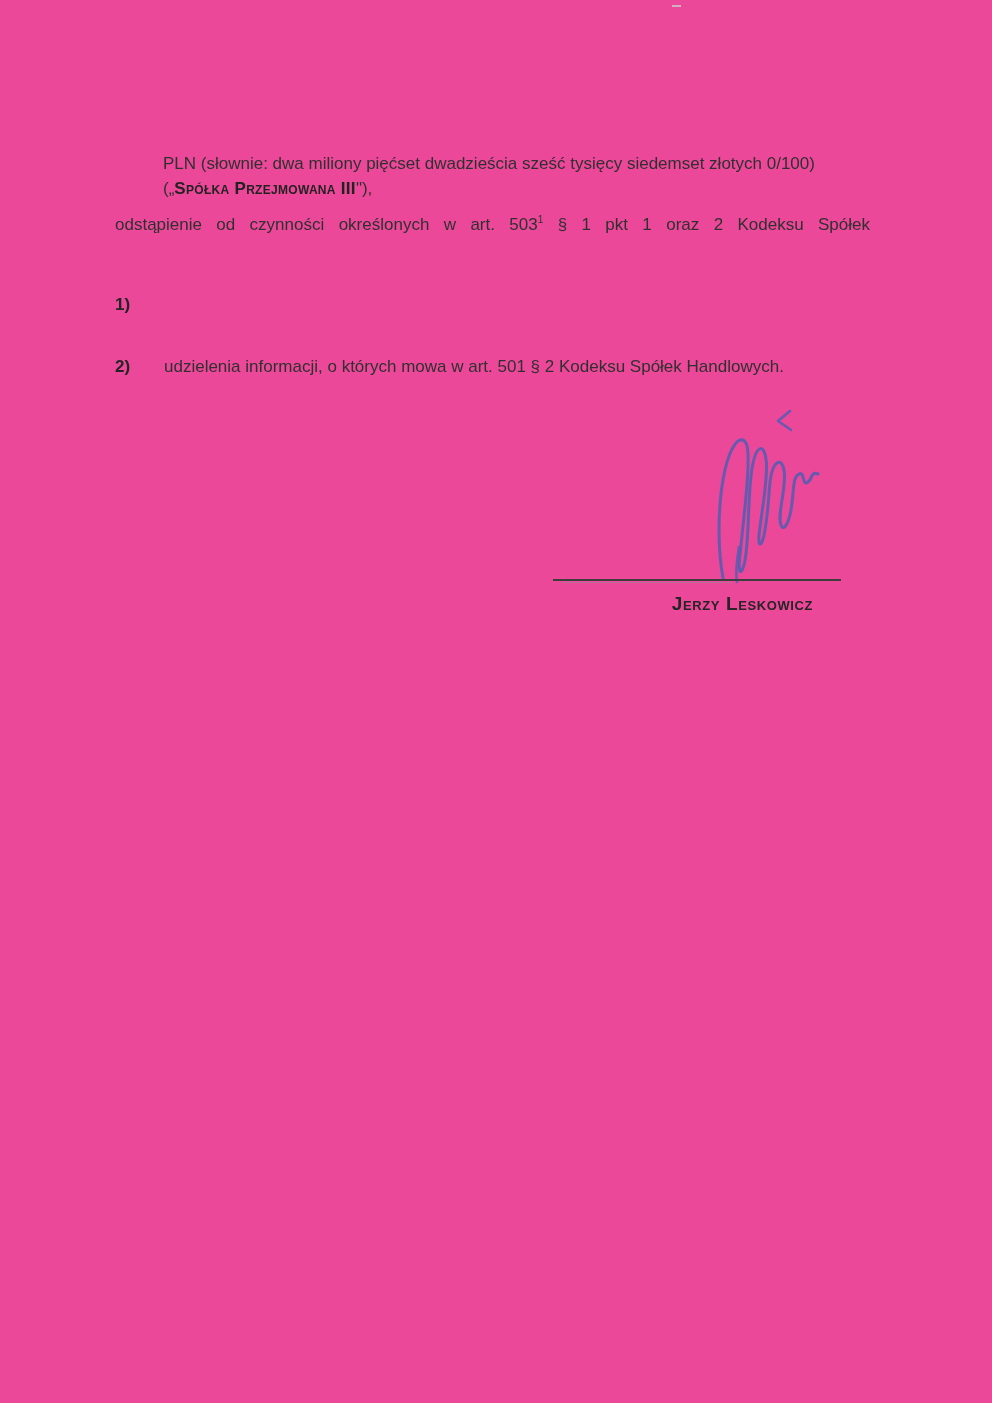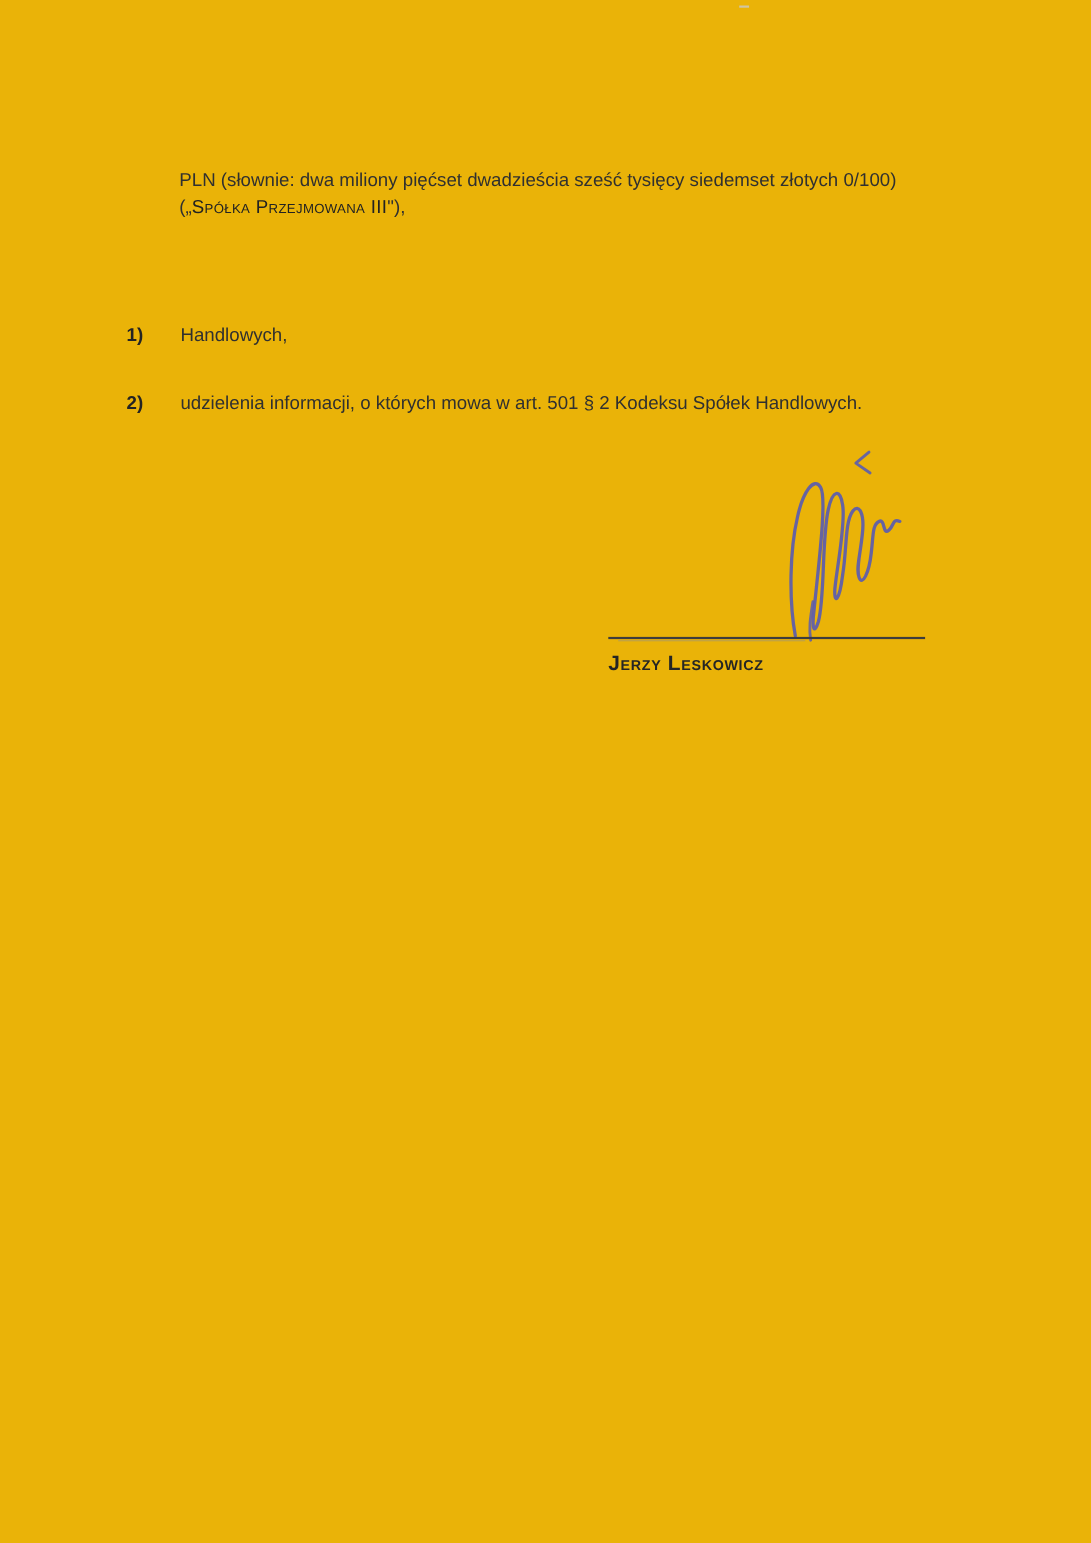--- a/index.html
+++ b/index.html
@@ -4,21 +4,21 @@
 <style>
   html, body {
     margin: 0;
     padding: 0;
     background: #ffffff;
   }
   .page {
     position: relative;
     width: 992px;
     height: 1403px;
-    background: #eab308;
+    background: #ec4899;
     overflow: hidden;
     font-family: "Liberation Sans", "DejaVu Sans", sans-serif;
     color: #303030;
     font-size: 17px;
   }
   .line { line-height: 25px; white-space: normal; }
   .jline {
     text-align: justify;
     text-align-last: justify;
   }
@@ -31,21 +31,21 @@
     background: #c9c9c9;
     opacity: 0.8;
   }
   .amount-clause {
     position: absolute;
     left: 163px;
     top: 151px;
     width: 708px;
   }
   .company {
-    font-weight: 400;
+    font-weight: 700;
     font-variant: small-caps;
     letter-spacing: 0.3px;
     color: #222222;
   }
   .consent-clause {
     position: absolute;
     left: 115px;
     top: 212px;
     width: 755px;
   }
@@ -90,24 +90,24 @@
     position: absolute;
     left: 562px;
     top: 582px;
     width: 170px;
     height: 1px;
     background: #8f8f8f;
     opacity: 0.55;
   }
   .sig-name {
     position: absolute;
-    left: 553px;
+    left: 525px;
     top: 593px;
     width: 288px;
-    text-align: left;
+    text-align: right;
     font-size: 19px;
     font-weight: 700;
     font-variant: small-caps;
     letter-spacing: 0.6px;
     color: #252525;
     line-height: 22px;
   }
 </style>
 </head>
 <body>
@@ -115,26 +115,26 @@
 <div class="page">
 
   <div class="scan-mark"></div>
 
   <div class="amount-clause">
     <div class="line">PLN (słownie: dwa miliony pięćset dwadzieścia sześć tysięcy siedemset złotych 0/100)</div>
     <div class="line"><span>(„</span><span class="company">Spółka Przejmowana III</span><span>"),</span></div>
   </div>
 
   <div class="consent-clause">
+    <div class="line jline"><span>odstąpienie od czynności określonych w art. 503</span><sup class="ref">1</sup><span> § 1 pkt 1 oraz 2 Kodeksu Spółek</span></div>
   </div>
 
   <div class="list-item item-1">
     <div class="item-number">1)</div>
     <div class="item-body">
-      <div class="line">Handlowych,</div>
     </div>
   </div>
 
   <div class="list-item item-2">
     <div class="item-number">2)</div>
     <div class="item-body">
       <div class="line">udzielenia informacji, o których mowa w art. 501 § 2 Kodeksu Spółek Handlowych.</div>
     </div>
   </div>
 

